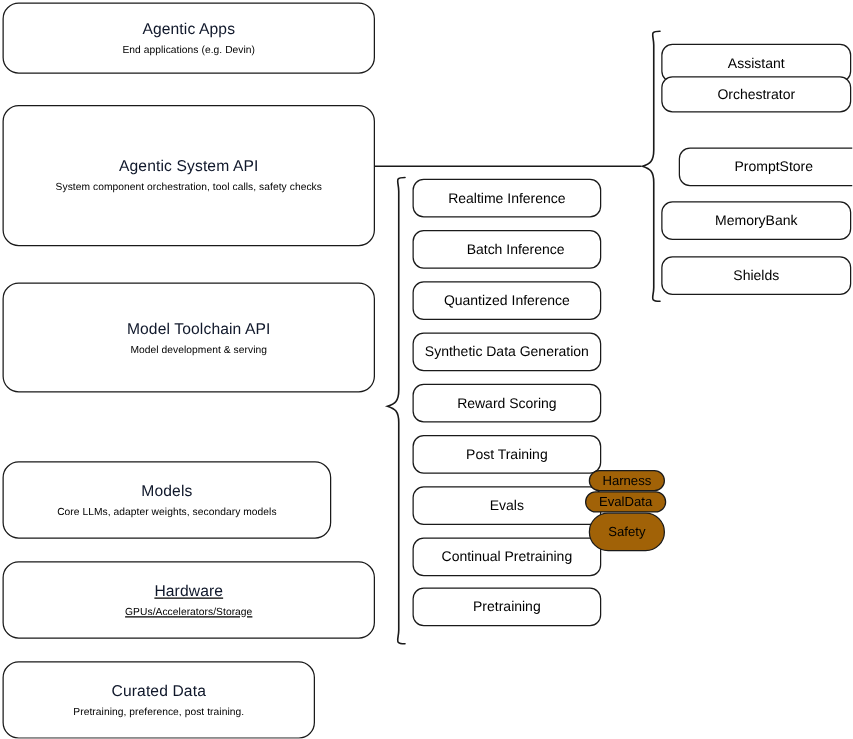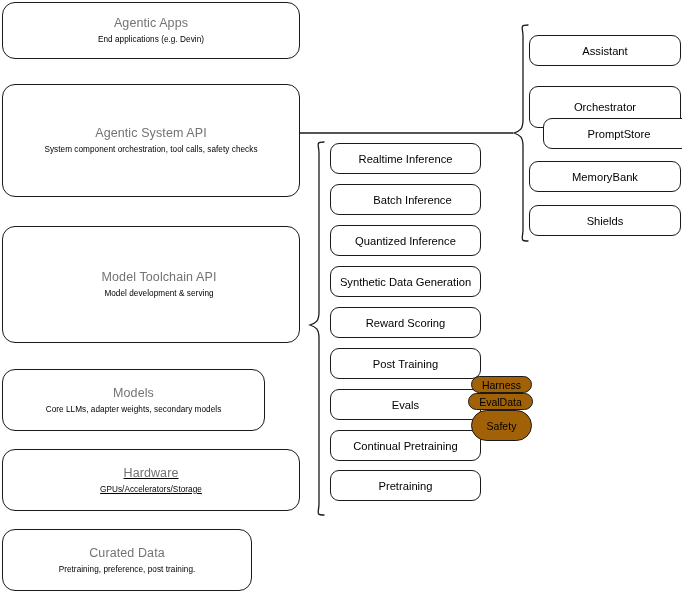--- a/index.html
+++ b/index.html
@@ -28,21 +28,21 @@
     background: #ffffff;
     display: flex;
     flex-direction: column;
     align-items: center;
     justify-content: center;
     text-align: center;
   }
   .layer-title {
     font-size: 12.5px;
     line-height: 15px;
-    color: #737373;
+    color: #0f172a;
     letter-spacing: 0.1px;
   }
   .layer-sub {
     font-size: 8.2px;
     line-height: 11px;
     color: #000000;
     margin-top: 3px;
     letter-spacing: 0.05px;
     text-align: right;
   }
@@ -97,21 +97,21 @@
   <div class="layer-box" style="left:2px; top:2px; width:298px; height:57px;">
     <div class="layer-title">Agentic Apps</div>
     <div class="layer-sub">End applications (e.g. Devin)</div>
   </div>
 
   <div class="layer-box" style="left:2px; top:84px; width:298px; height:113px;">
     <div class="layer-title">Agentic System API</div>
     <div class="layer-sub">System component orchestration, tool calls, safety checks</div>
   </div>
 
-  <div class="layer-box" style="left:2px; top:226px; width:298px; height:117px;padding-left:16px;">
+  <div class="layer-box" style="left:2px; top:226px; width:298px; height:88px;padding-left:16px;">
     <div class="layer-title">Model Toolchain API</div>
     <div class="layer-sub">Model development &amp; serving</div>
   </div>
 
   <div class="layer-box" style="left:2px; top:369px; width:263px; height:62px;">
     <div class="layer-title">Models</div>
     <div class="layer-sub">Core LLMs, adapter weights, secondary models</div>
   </div>
 
   <div class="layer-box" style="left:2px; top:449px; width:298px; height:62px;text-decoration:underline;">
@@ -199,21 +199,21 @@
   </div>
 
   <div class="tag" style="left:471px; top:410px; width:61px; height:31px;">
     <span>Safety</span>
   </div>
 
   <div class="pill" style="left:529px; top:35px; width:152px; height:31px;">
     <span>Assistant</span>
   </div>
 
-  <div class="pill" style="left:529px; top:86px; width:152px; height:42px;">
+  <div class="pill" style="left:529px; top:61px; width:152px; height:29px;">
     <span>Orchestrator</span>
   </div>
 
   <div class="pill" style="left:543px; top:118px; width:152px; height:31px;">
     <span>PromptStore</span>
   </div>
 
   <div class="pill" style="left:529px; top:161px; width:152px; height:31px;">
     <span>MemoryBank</span>
   </div>

